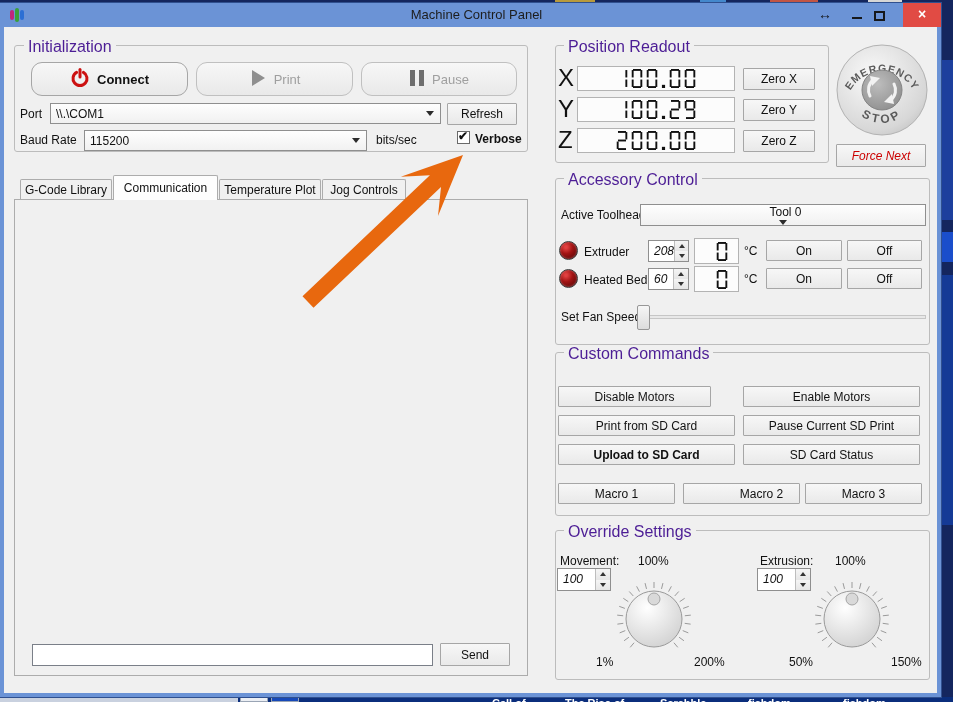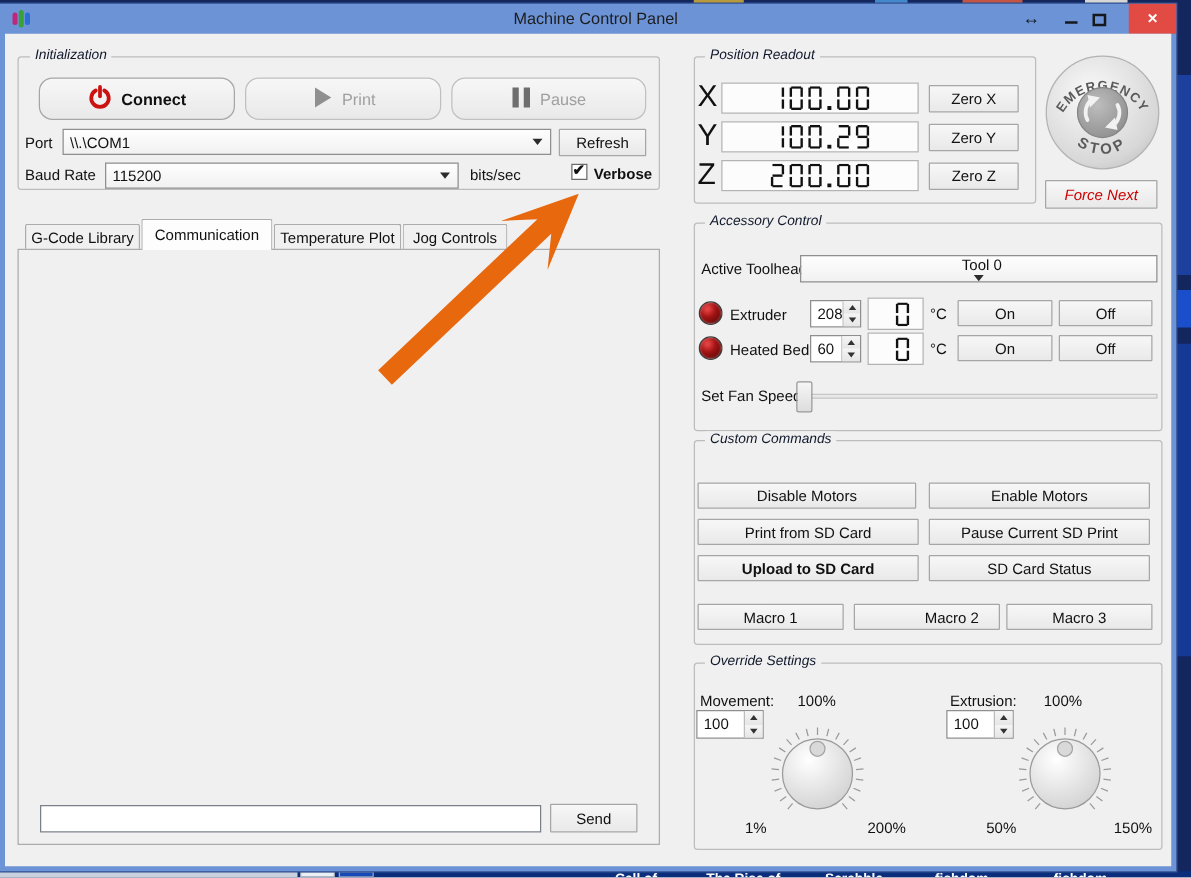--- a/index.html
+++ b/index.html
@@ -22,21 +22,21 @@
   .title-text { position:absolute; left:0; right:0; top:4px; text-align:center; font-size:13px; color:#1d1d1d;padding-left:12px; }
   .win-glyph { position:absolute; top:3px; color:#16181c; font-size:14px; font-weight:bold; }
   .min-glyph { position:absolute; left:852px; top:14px; width:10px; height:2px; background:#16181c; }
   .max-glyph { position:absolute; left:874px; top:8px; width:11px; height:10px; border:2px solid #16181c; background:transparent; }
   .close-btn { position:absolute; left:903px; top:0px; width:38px; height:24px; background:#e14b44; color:#ffffff; font-size:14px; font-weight:bold; text-align:center; line-height:23px; }
   .client { position:absolute; left:4px; top:24px; width:933px; height:666px; background:#f0f0f0; }
 
   
   .abs { position:absolute; }
   .group { position:absolute; border:1px solid #bcbcbc; border-radius:3px; }
-  .group-label { position:absolute; background:#f0f0f0; padding:0 4px; font-size:11px; color:#0f172a; white-space:nowrap;font-style:italic; }
+  .group-label { position:absolute; background:#f0f0f0; padding:0 4px; font-size:16px; color:#4c1d95; white-space:nowrap; }
   .btn { display:flex; align-items:center; justify-content:center; gap:7px;
          background:linear-gradient(#f7f7f7,#e9e9e9); border:1px solid #a6a6a6;
          font-size:12px; color:#111; border-radius:1px; }
   .btn.big { font-size:13px;border-radius:11px; }
   .btn.disabled { color:#9f9f9f; border-color:#c0c0c0; }
   .lbl { font-size:12px; color:#111; white-space:nowrap; }
   .combo { display:flex; align-items:center; background:linear-gradient(#fefefe,#f1f1f1);
            border:1px solid #8f8f8f; font-size:12px; color:#111; padding-left:5px; }
   .combo .flex { flex:1; }
   .combo-arrow { width:0; height:0; border-left:4px solid transparent; border-right:4px solid transparent; border-top:5px solid #2c2c2c; margin-right:6px; }
@@ -56,21 +56,21 @@
   .lcd-box.right { justify-content:flex-end; padding-right:9px; }
   .lcd svg { display:block; }
   .lcd { display:flex; align-items:center; }
   .axis-letter { position:absolute; font-size:24px; color:#111; }
 
   
   .led { position:absolute; width:19px; height:19px; border-radius:50%;
          background:radial-gradient(circle at 35% 30%, #e04040 8%, #a31414 40%, #5c0606 85%);
          border:1px solid #3c3c3c; box-shadow:inset 0 0 2px rgba(255,255,255,.45); }
   .spinner { position:absolute; display:flex; background:#fff; border:1px solid #8f8f8f; }
-  .spinner .val { flex:1; font-size:12px; color:#111; padding:3px 0 0 5px; }
+  .spinner .val { flex:1; font-size:12px; color:#111; padding:3px 0 0 5px;font-style:italic; }
   .spin-btns { width:15px; border-left:1px solid #bdbdbd; display:flex; flex-direction:column; }
   .spin-btn { flex:1; background:linear-gradient(#f5f5f5,#e6e6e6); display:flex; align-items:center; justify-content:center; }
   .tri-up { width:0; height:0; border-left:3px solid transparent; border-right:3px solid transparent; border-bottom:4px solid #333; }
   .tri-dn { width:0; height:0; border-left:3px solid transparent; border-right:3px solid transparent; border-top:4px solid #333; }
   .slider-groove { position:absolute; height:4px; background:#e8e8e8; border:1px solid #c6c6c6; }
   .slider-handle { position:absolute; width:13px; height:25px; background:linear-gradient(#f6f6f6,#dddddd); border:1px solid #979797; border-radius:2px; }
 
   .force-next { color:#cc0000; }
   .arrow-overlay { position:absolute; left:0; top:0; z-index:60; pointer-events:none; }
 </style>
@@ -439,21 +439,21 @@
         <span>Off</span>
       </div>
 
       <div class="lbl abs" style="left:557px;top:283px;">Set Fan Speed</div>
       <div class="slider-groove" style="left:640px;top:288px;width:282px;"></div>
       <div class="slider-handle" style="left:633px;top:278px;"></div>
 
       <div class="group" style="left:551px;top:325px;width:375px;height:164px;"></div>
       <div class="group-label" style="left:560px;top:318px;">Custom Commands</div>
 
-      <div class="btn abs" style="left:554px;top:359px;width:175px;height:21px;">
+      <div class="btn abs" style="left:554px;top:359px;width:153px;height:21px;">
           <span>Disable Motors</span>
         </div>
       <div class="btn abs" style="left:739px;top:359px;width:177px;height:21px;">
           <span>Enable Motors</span>
         </div>
       <div class="btn abs" style="left:554px;top:388px;width:177px;height:21px;">
           <span>Print from SD Card</span>
         </div>
       <div class="btn abs" style="left:739px;top:388px;width:177px;height:21px;">
           <span>Pause Current SD Print</span>

